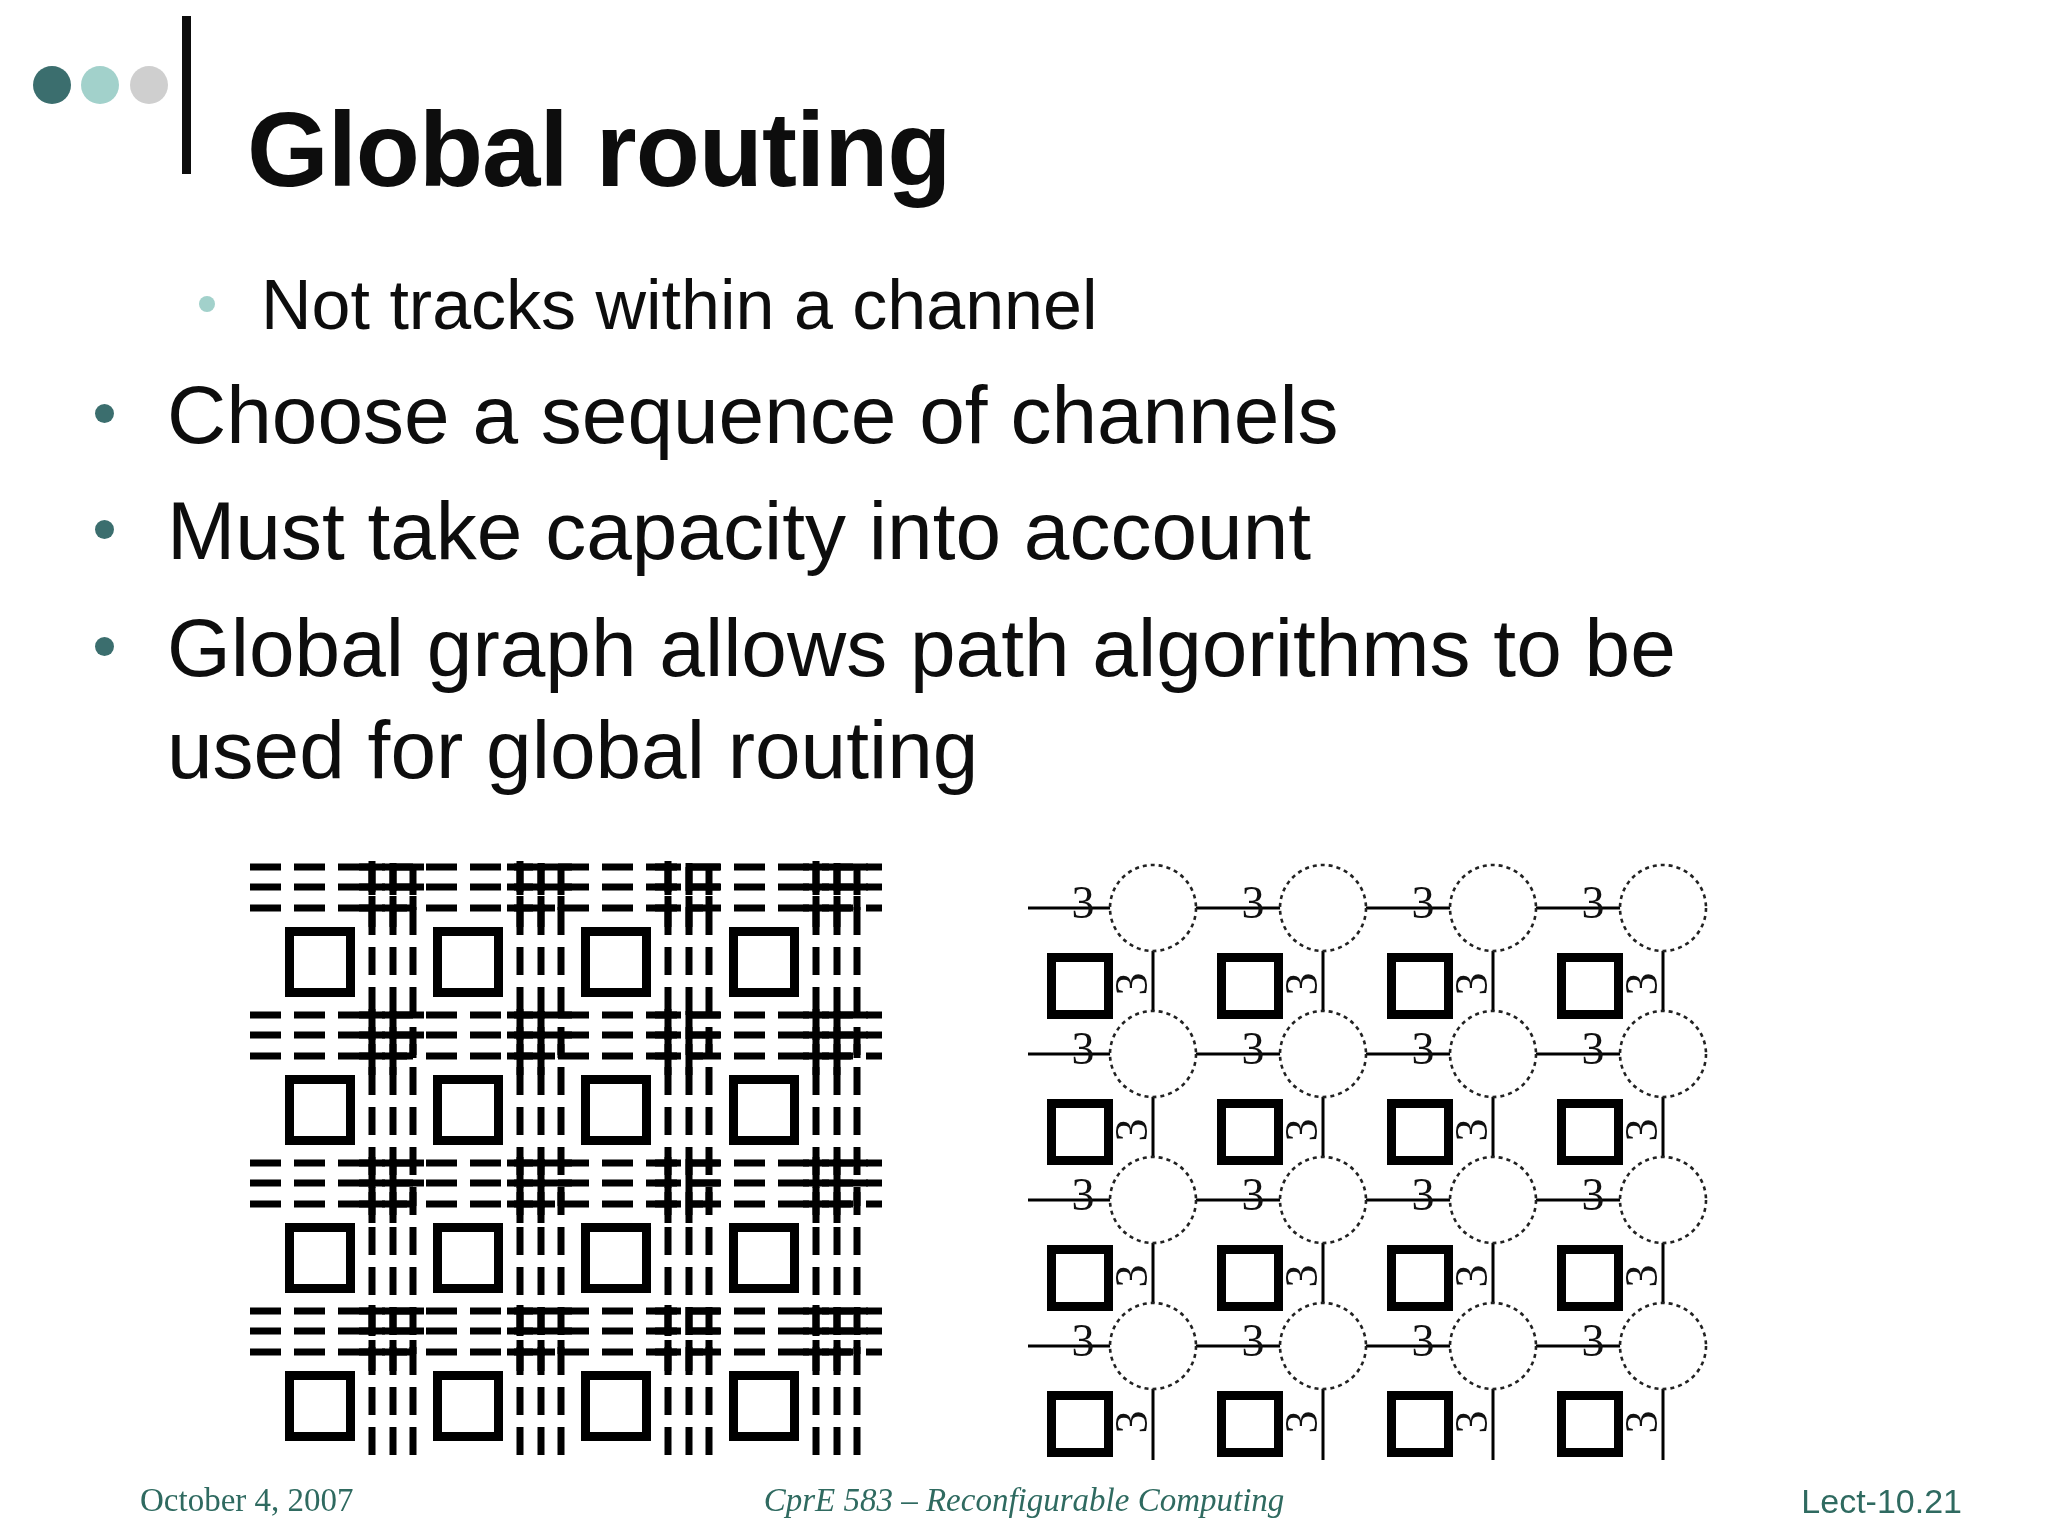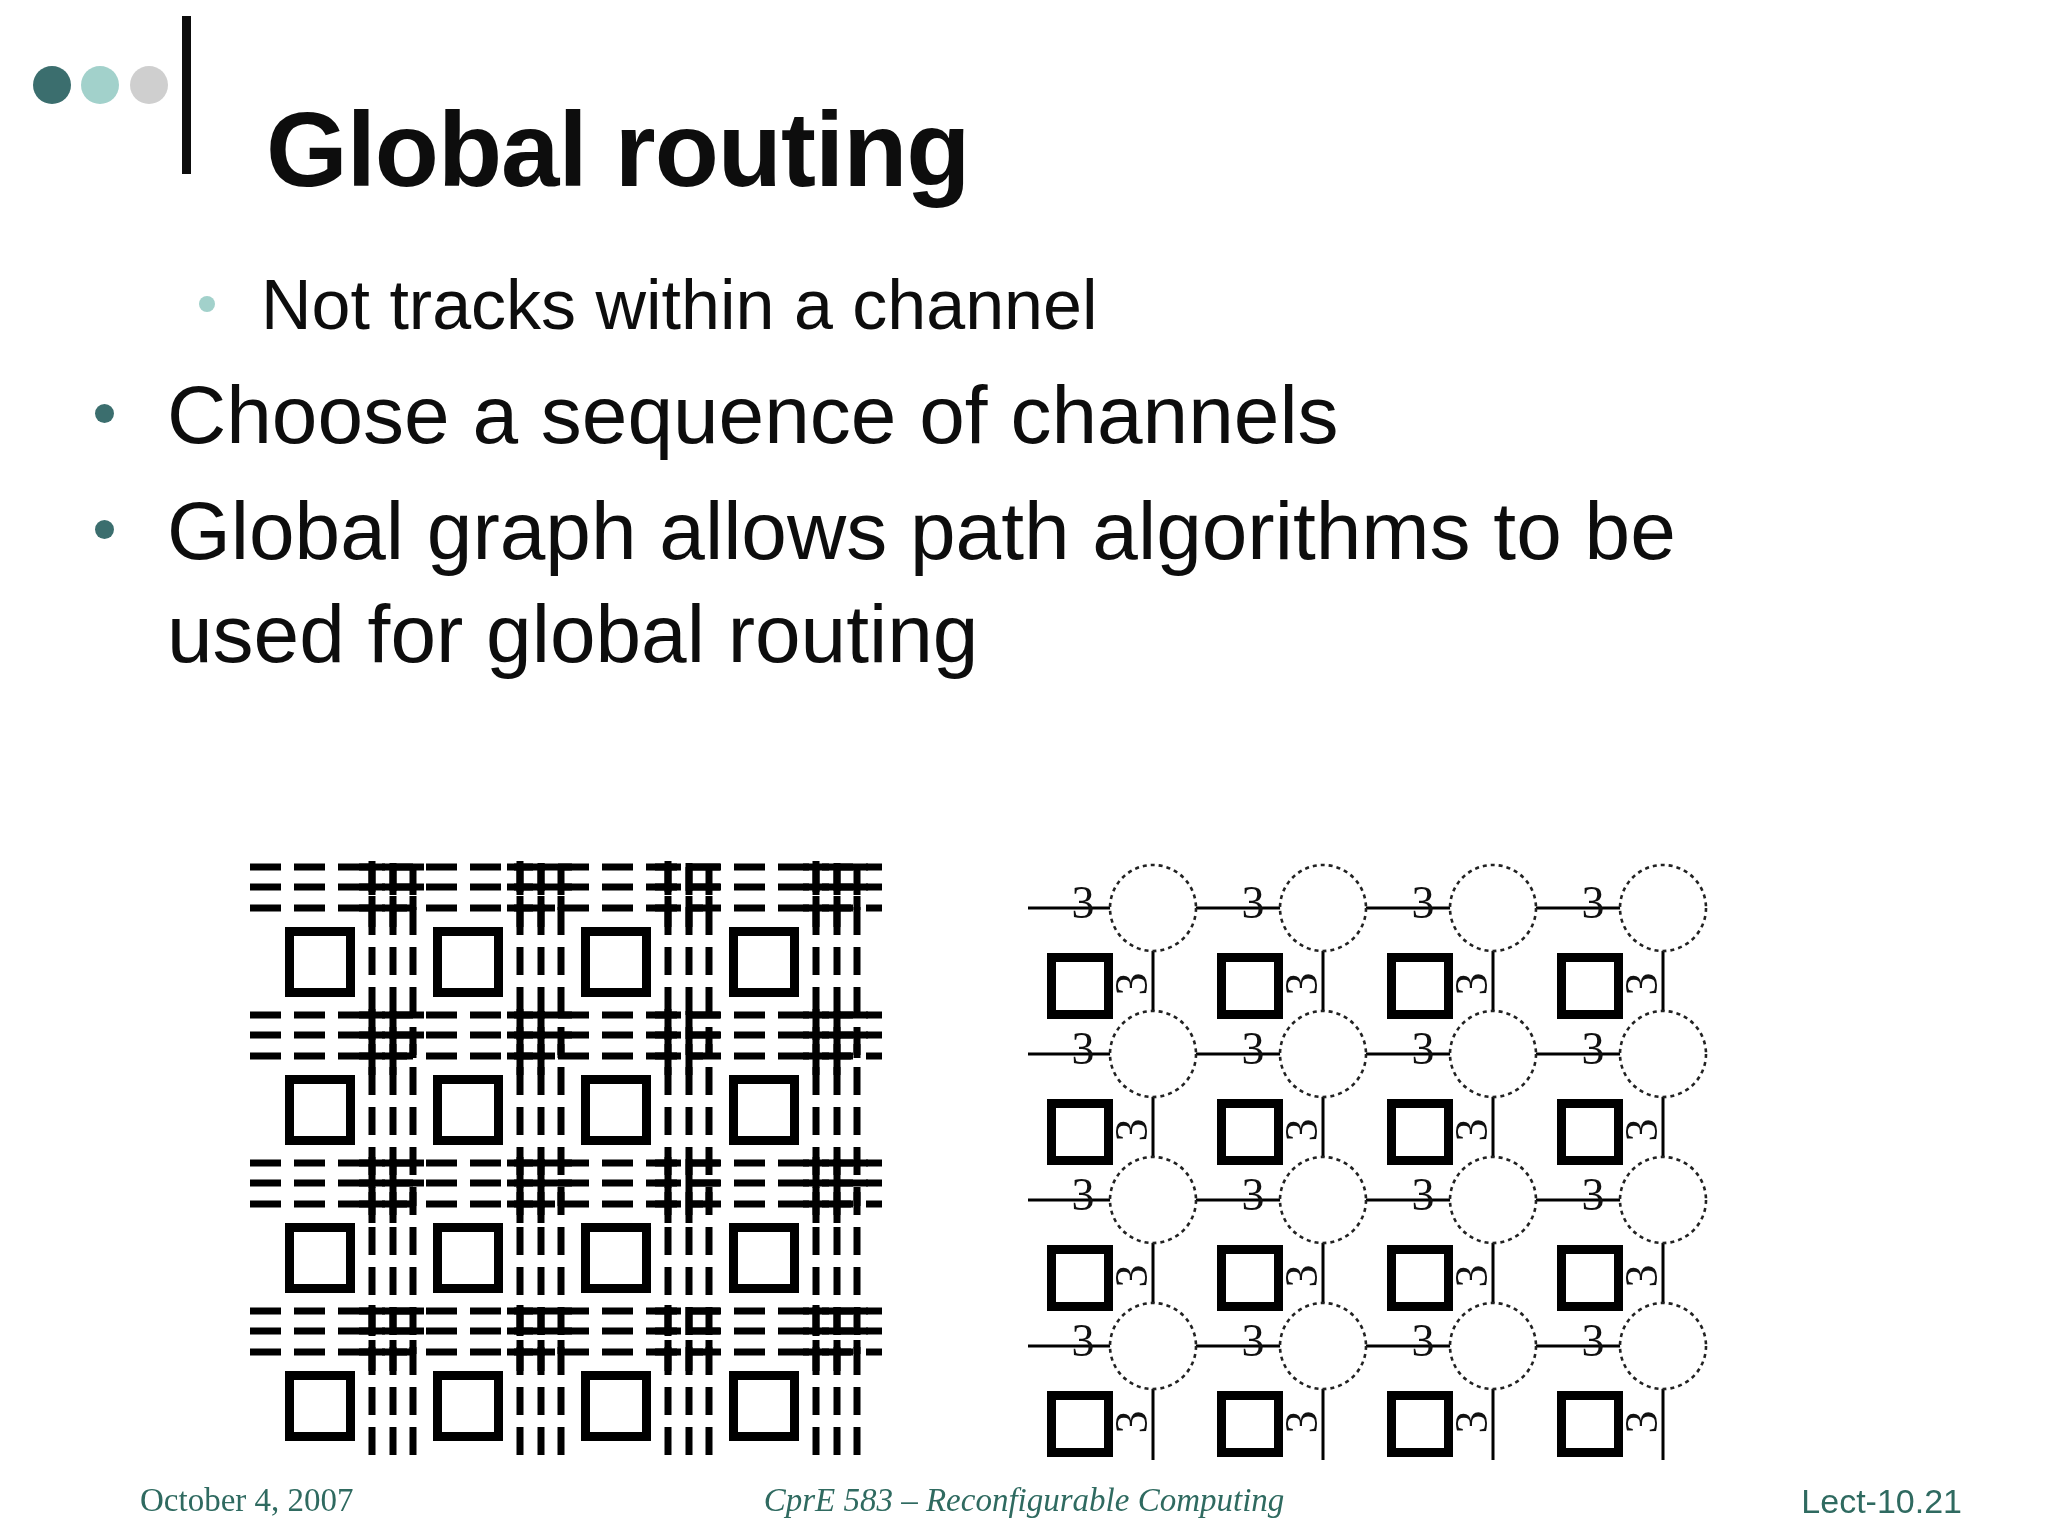--- a/index.html
+++ b/index.html
@@ -5,21 +5,21 @@
   html,body{margin:0;padding:0;background:#ffffff;}
   body{width:2048px;height:1536px;position:relative;overflow:hidden;
        font-family:"Liberation Sans",sans-serif;color:var(--ink,#0d0d0d);}
 
   
   .accent-dot{position:absolute;border-radius:50%;width:38px;height:38px;top:66px;}
   .dot1{left:33px;background:var(--accent-dark);}
   .dot2{left:81px;background:var(--accent-light);}
   .dot3{left:130px;background:var(--accent-gray);}
   .title-bar{position:absolute;left:182px;top:16px;width:9px;height:158px;background:var(--ink);}
-  .slide-title{position:absolute;left:266px;top:22px;font-size:105px;line-height:1.1;
+  .slide-title{position:absolute;left:247px;top:22px;font-size:105px;line-height:1.1;
                letter-spacing:-1px;color:var(--ink);white-space:nowrap;}
 
   
   .bullets{position:absolute;left:95px;top:262px;width:1790px;}
   .bullet{display:flex;align-items:flex-start;}
   .bullet.l1{font-size:82px;line-height:1.25;margin-bottom:14px;}
   .bullet.l2{font-size:70px;line-height:1.25;margin-left:104px;margin-bottom:14px;}
   .bullet .dot{flex:0 0 auto;border-radius:50%;}
   .bullet.l1 .dot{width:19px;height:19px;margin-top:40px;margin-right:53px;background:var(--accent-dark);}
   .bullet.l2 .dot{width:16px;height:16px;margin-top:34px;margin-right:46px;background:var(--accent-light);}
@@ -48,20 +48,24 @@
 <h1 class="slide-title">Global routing</h1>
 
 <div class="bullets" id="bullets">
     <div class="bullet l2">
       <span class="dot"></span>
       <span class="txt">Not tracks within a channel</span>
     </div>
     <div class="bullet l1">
       <span class="dot"></span>
       <span class="txt">Choose a sequence of channels</span>
+    </div>
+    <div class="bullet l1">
+      <span class="dot"></span>
+      <span class="txt">Must take capacity into account</span>
     </div>
     <div class="bullet l1">
       <span class="dot"></span>
       <span class="txt">Global graph allows path algorithms to be used for global routing</span>
     </div>
   </div>
 
 <svg id="fpga-fig" class="fig" width="640" height="612" viewBox="0 0 640 612">
     <line x1="0" y1="12" x2="632" y2="12" stroke="#000" stroke-width="7" stroke-dasharray="31 13"></line>
     <line x1="0" y1="32" x2="632" y2="32" stroke="#000" stroke-width="7" stroke-dasharray="31 13"></line>

